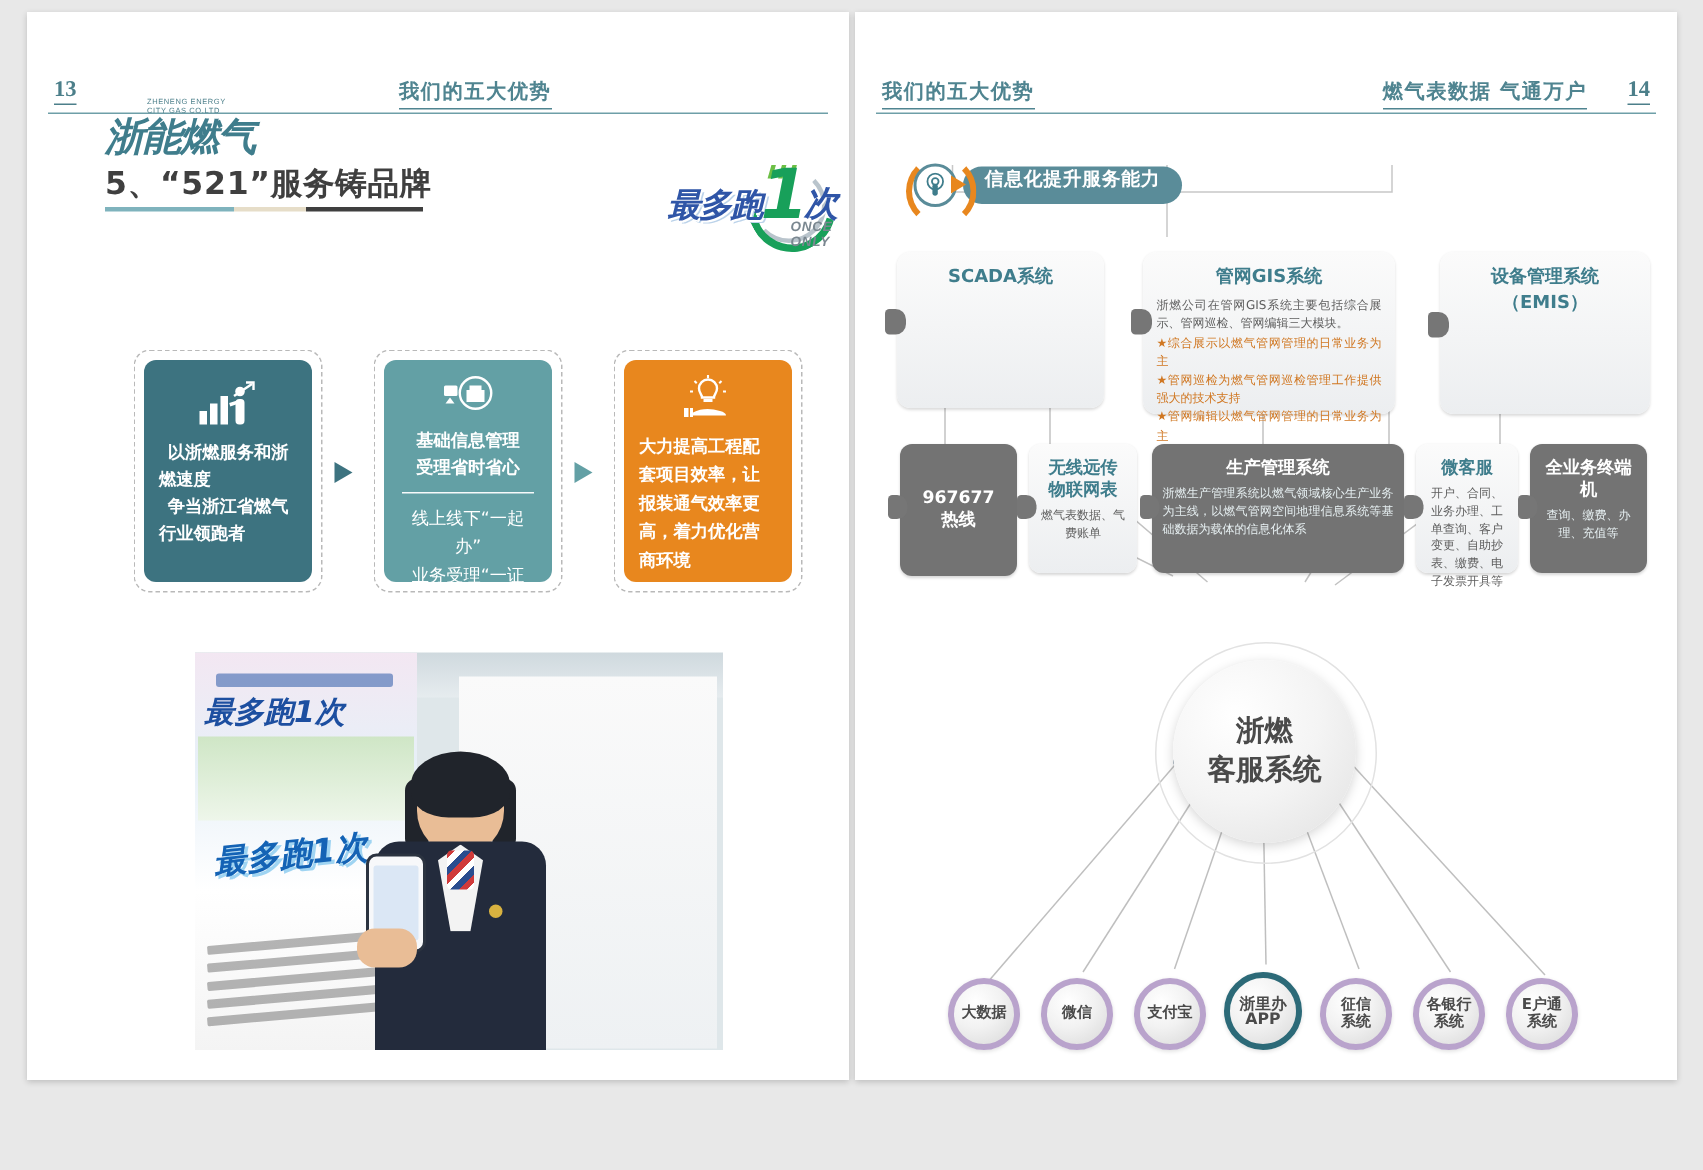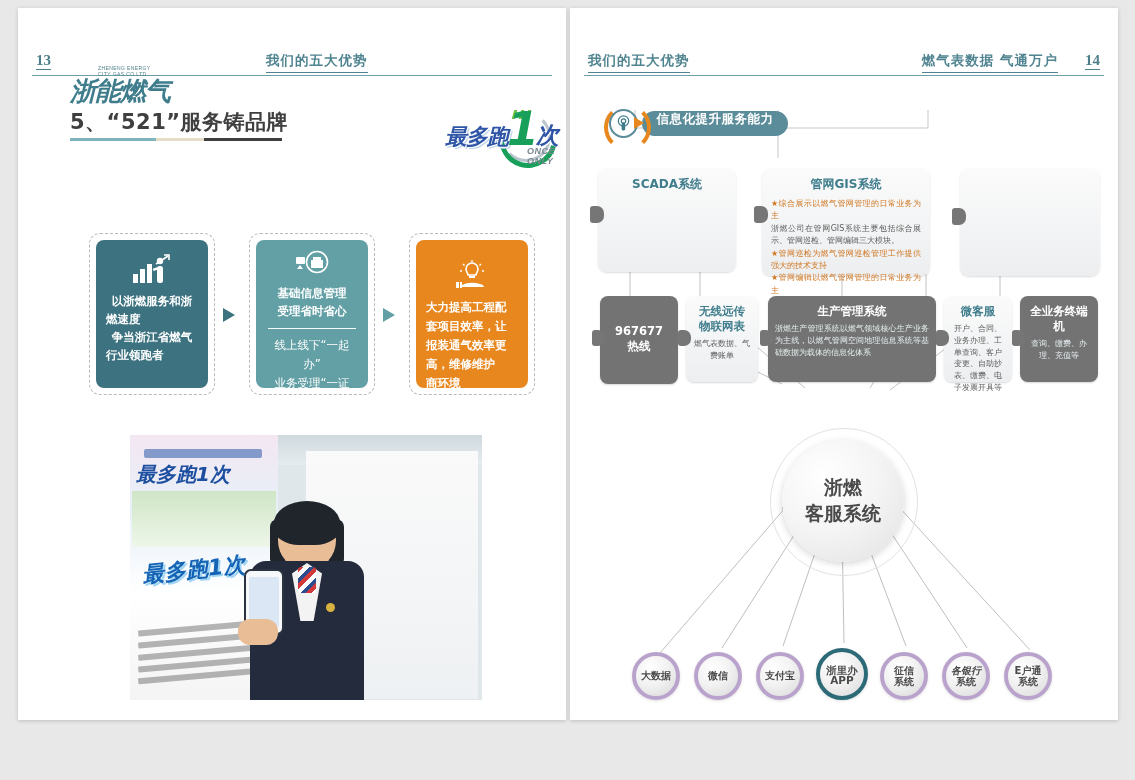--- a/index.html
+++ b/index.html
@@ -208,33 +208,33 @@
         <div class="li">线上线下“一起办”</div>
         <div class="li">业务受理“一证办”</div>
         <div class="li">申请通气“马上办”</div>
         <div class="li">服务上门“现场办”</div>
       </div>
     </div>
     <div class="arrow-r" style="left:365px;top:300px;border-left-color:#63a0a5;"></div>
 
     <div class="card orange" style="left:398px;top:232px;height:148px;">
       <div class="dash"></div>
-      <div class="card-inner" style="padding-top:20px;">
+      <div class="card-inner" style="padding-top:10px;">
         <svg class="icon" width="36" height="30" viewBox="0 0 36 30">
           <path d="M18 3 a6 6 0 0 1 6 6 c0 3-2 4-2 6 h-8 c0-2-2-3-2-6 a6 6 0 0 1 6-6z" fill="none" stroke="#fff" stroke-width="1.6"></path>
           <rect x="15" y="16" width="6" height="2" fill="#fff"></rect>
           <path d="M18 0 v2 M9 4 l1.5 1.5 M27 4 l-1.5 1.5 M6 11 h2 M28 11 h2" stroke="#fff" stroke-width="1.4"></path>
           <path d="M8 25 q8-4 18-1 q4 1 4 3 h-24 z" fill="#fff"></path>
           <rect x="2" y="22" width="3" height="6" fill="#fff"></rect>
             <rect x="6" y="22" width="2" height="6" fill="#fff"></rect>
         </svg>
         <div class="body">大力提高工程配</div>
         <div class="body">套项目效率，让</div>
         <div class="body">报装通气效率更</div>
-        <div class="body">高，维修维护</div>
+        <div class="body">高，着力优化营</div>
         <div class="body">商环境</div>
       </div>
     </div>
 
     <div class="photo">
       <div class="ph-top"></div>
       <div class="ph-banner">
         <div class="ph-green"></div>
         <div class="ph-t1"></div>
         <div class="ph-t2">最多跑1次</div>
@@ -325,28 +325,29 @@
       <div class="bn-arrow"></div>
     </div>
 
     <div class="gbox" style="left:28px;top:160px;width:138px;height:104px;">
       <div class="gt">SCADA系统</div>
     </div>
     <div class="nub" style="left:20px;top:198px;"></div>
 
     <div class="gbox" style="left:192px;top:160px;width:168px;height:108px;">
       <div class="gt">管网GIS系统</div>
+      <div class="gp">浙燃公司在管网GIS系统主要包括综合展示、管网巡检、管网编辑三大模块。</div>
       <div class="gp star">★<span>综合展示以燃气管网管理的日常业务为主</span></div>
-      <div class="gp">浙燃公司在管网GIS系统主要包括综合展示、管网巡检、管网编辑三大模块。</div>
       <div class="gp star">★<span>管网巡检为燃气管网巡检管理工作提供强大的技术支持</span></div>
       <div class="gp star">★<span>管网编辑以燃气管网管理的日常业务为主</span></div>
     </div>
     <div class="nub" style="left:184px;top:198px;"></div>
 
     <div class="gbox" style="left:390px;top:160px;width:140px;height:108px;">
+      <div class="gt">设备管理系统（EMIS）</div>
     </div>
     <div class="nub" style="left:382px;top:200px;"></div>
 
     <div class="tbox dark" style="left:30px;top:288px;width:78px;height:88px;">
       <div class="tt" style="margin-top:20px;">967677</div>
       <div class="tt">热线</div>
     </div>
     <div class="nub2" style="left:22px;top:322px;"></div>
 
     <div class="tbox light" style="left:116px;top:288px;width:72px;height:86px;">
@@ -391,21 +392,21 @@
     </div>
     <div class="bc accent" style="left:246px;top:640px;">
       <span style="top:40%;">浙里办</span>
       <span style="top:64%;">APP</span>
     </div>
     <div class="bc" style="left:310px;top:644px;">
       <span style="top:38%;">征信</span>
       <span style="top:64%;">系统</span>
     </div>
     <div class="bc" style="left:372px;top:644px;">
-      <span style="top:38%;font-style:italic;">各银行</span>
+      <span style="top:38%;">各银行</span>
       <span style="top:64%;">系统</span>
     </div>
     <div class="bc" style="left:434px;top:644px;">
       <span style="top:38%;">E户通</span>
       <span style="top:64%;">系统</span>
     </div>
 
   </div>
 </div>
 

